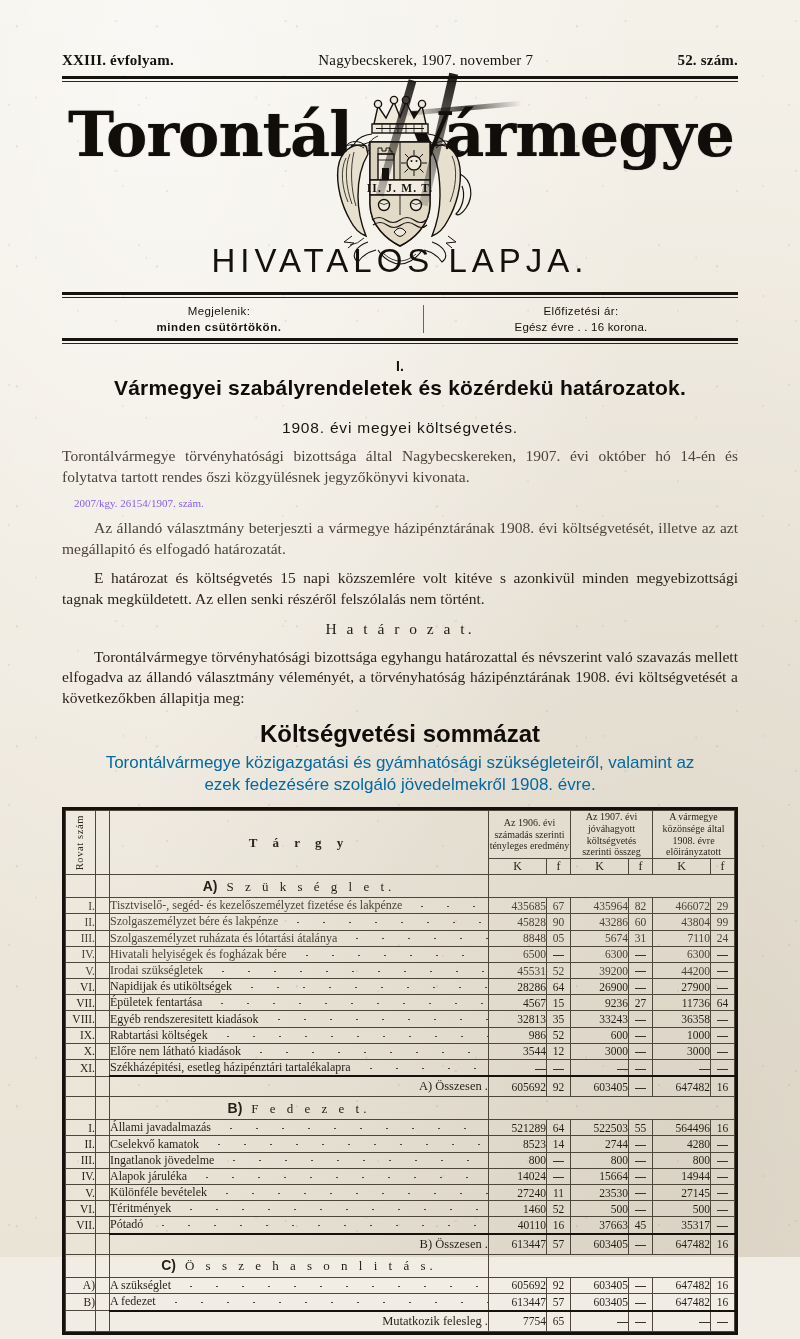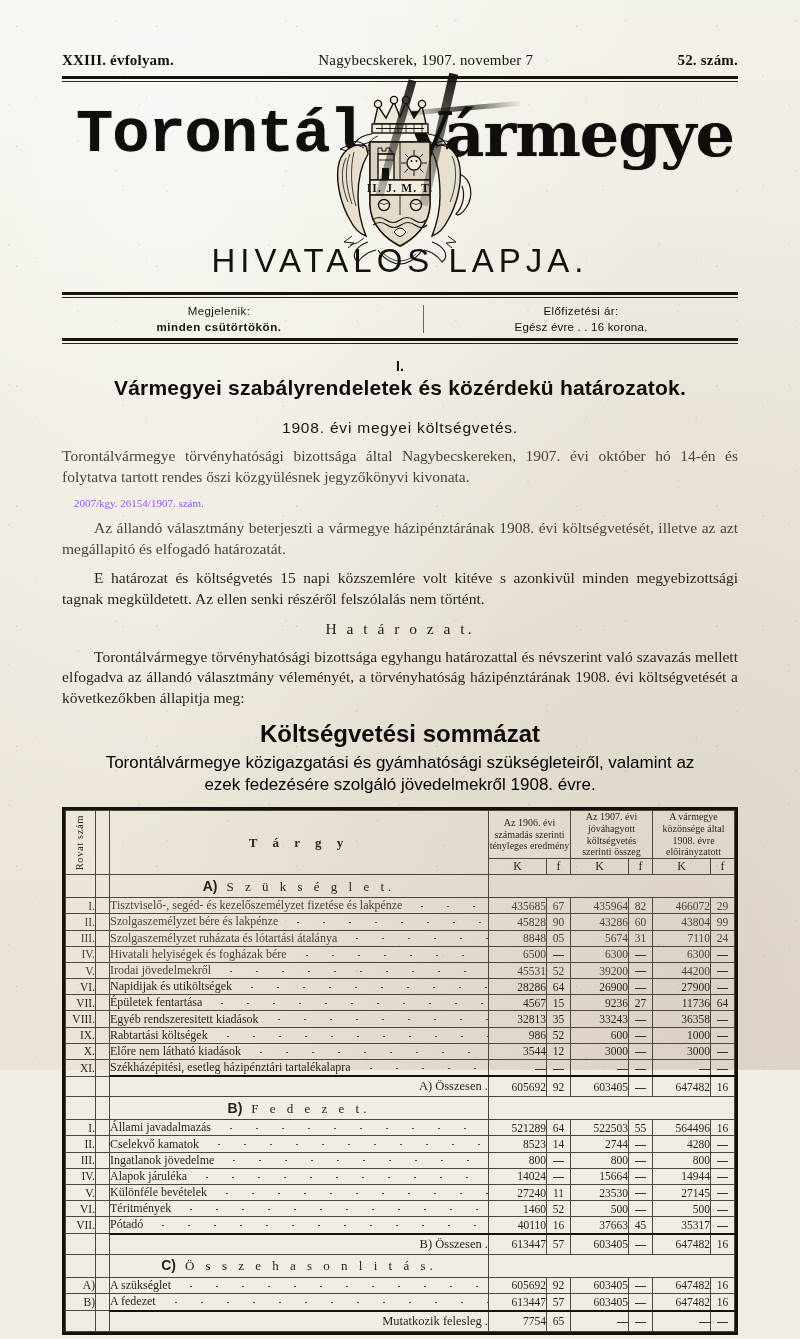--- a/index.html
+++ b/index.html
@@ -25,21 +25,21 @@
     background-image:
       radial-gradient(circle at 12% 22%, rgba(60,50,35,.18) 0 1px, transparent 1.4px),
       radial-gradient(circle at 68% 14%, rgba(60,50,35,.15) 0 1px, transparent 1.4px),
       radial-gradient(circle at 33% 61%, rgba(60,50,35,.13) 0 1px, transparent 1.4px),
       radial-gradient(circle at 88% 47%, rgba(60,50,35,.16) 0 1px, transparent 1.4px),
       radial-gradient(circle at 52% 83%, rgba(60,50,35,.12) 0 1px, transparent 1.4px),
       radial-gradient(circle at 7% 75%, rgba(60,50,35,.14) 0 1px, transparent 1.4px),
       radial-gradient(circle at 77% 69%, rgba(60,50,35,.11) 0 1px, transparent 1.4px);
     background-size:140px 120px,170px 150px,110px 160px,190px 130px,150px 170px,130px 140px,160px 110px;
   }
-  .page{position:relative;width:800px;height:1070px;}
+  .page{position:relative;width:800px;height:1257px;}
   .wrap{position:absolute;left:62px;top:0;width:676px;}
 
   
   .issueline{
     display:flex;justify-content:space-between;align-items:baseline;
     font-size:15px;letter-spacing:.2px;padding-top:52px;
     font-family:"Liberation Serif",serif;
   }
   .issueline span{white-space:nowrap;}
   .iss-vol{font-weight:700;}
@@ -48,21 +48,21 @@
   .rule-thin{height:1px;background:#2a241c;margin-top:2px;}
 
   .masthead{position:relative;height:160px;margin-top:6px;}
   .mast-word{
     position:absolute;top:16px;
     font-family:"DejaVu Serif",serif;
     font-weight:700;font-size:62px;letter-spacing:-1px;
     color:#100d0a;line-height:1;
     text-shadow:0 0 1px rgba(0,0,0,.5);
   }
-  .mast-left{left:14px;font-family:Liberation Mono, monospace;}
+  .mast-left{left:6px;}
   .mast-right{right:4px;}
   .crest{
     position:absolute;left:50%;transform:translateX(-50%);
     top:-4px;width:168px;height:190px;
   }
   .subtitle{
     text-align:center;font-family:"Liberation Sans",sans-serif;
     font-size:33px;letter-spacing:5px;margin-top:-6px;color:#14110d;
   }
   .rule-thick2{height:3px;background:#16130f;margin-top:12px;}
@@ -97,21 +97,21 @@
   .refnum{font-size:11px;margin:10px 0 0 12px;color:#8b5cf6;}
   .hatarozat{
     text-align:center;font-size:15.5px;letter-spacing:3px;margin-top:10px;color:#201b14;
   }
   .budget-title{
     text-align:center;font-family:"Liberation Sans",sans-serif;
     font-size:24px;font-weight:700;margin-top:12px;color:#0f0c09;
   }
   .budget-sub{
     text-align:center;font-family:"Liberation Sans",sans-serif;
-    font-size:17px;line-height:1.25;margin-top:4px;color:#000000;
+    font-size:17px;line-height:1.25;margin-top:4px;color:#0369a1;
   }
 
   
   .tbl-wrap{margin-top:12px;border:3px solid #15120e;position:relative;}
   table.budget{
     width:100%;border-collapse:collapse;
     font-family:"Liberation Serif",serif;font-size:11px;color:#231e17;
   }
   table.budget td,table.budget th{border:1px solid #4d463b;padding:0;}
   .col-rov{width:30px;}
@@ -420,21 +420,21 @@
           <td class="num">6300</td>
           <td class="fnum"><span class="dash"></span></td>
           <td class="num">6300</td>
           <td class="fnum"><span class="dash"></span></td>
             </tr>
             <tr class="row faded">
               <td class="rov">V.</td>
     <td class="spacer"></td>
     <td class="tgy">
       <div class="tgy-inner">
-                  <span class="txt">Irodai jövedelmekről</span>
+                  <span class="txt">Irodai szükségletek</span>
                   <span class="dots"><span class="leaders"></span></span>
                 </div>
     </td>
               <td class="num">45531</td>
           <td class="fnum">52</td>
           <td class="num">39200</td>
           <td class="fnum"><span class="dash"></span></td>
           <td class="num">44200</td>
           <td class="fnum"><span class="dash"></span></td>
             </tr>

